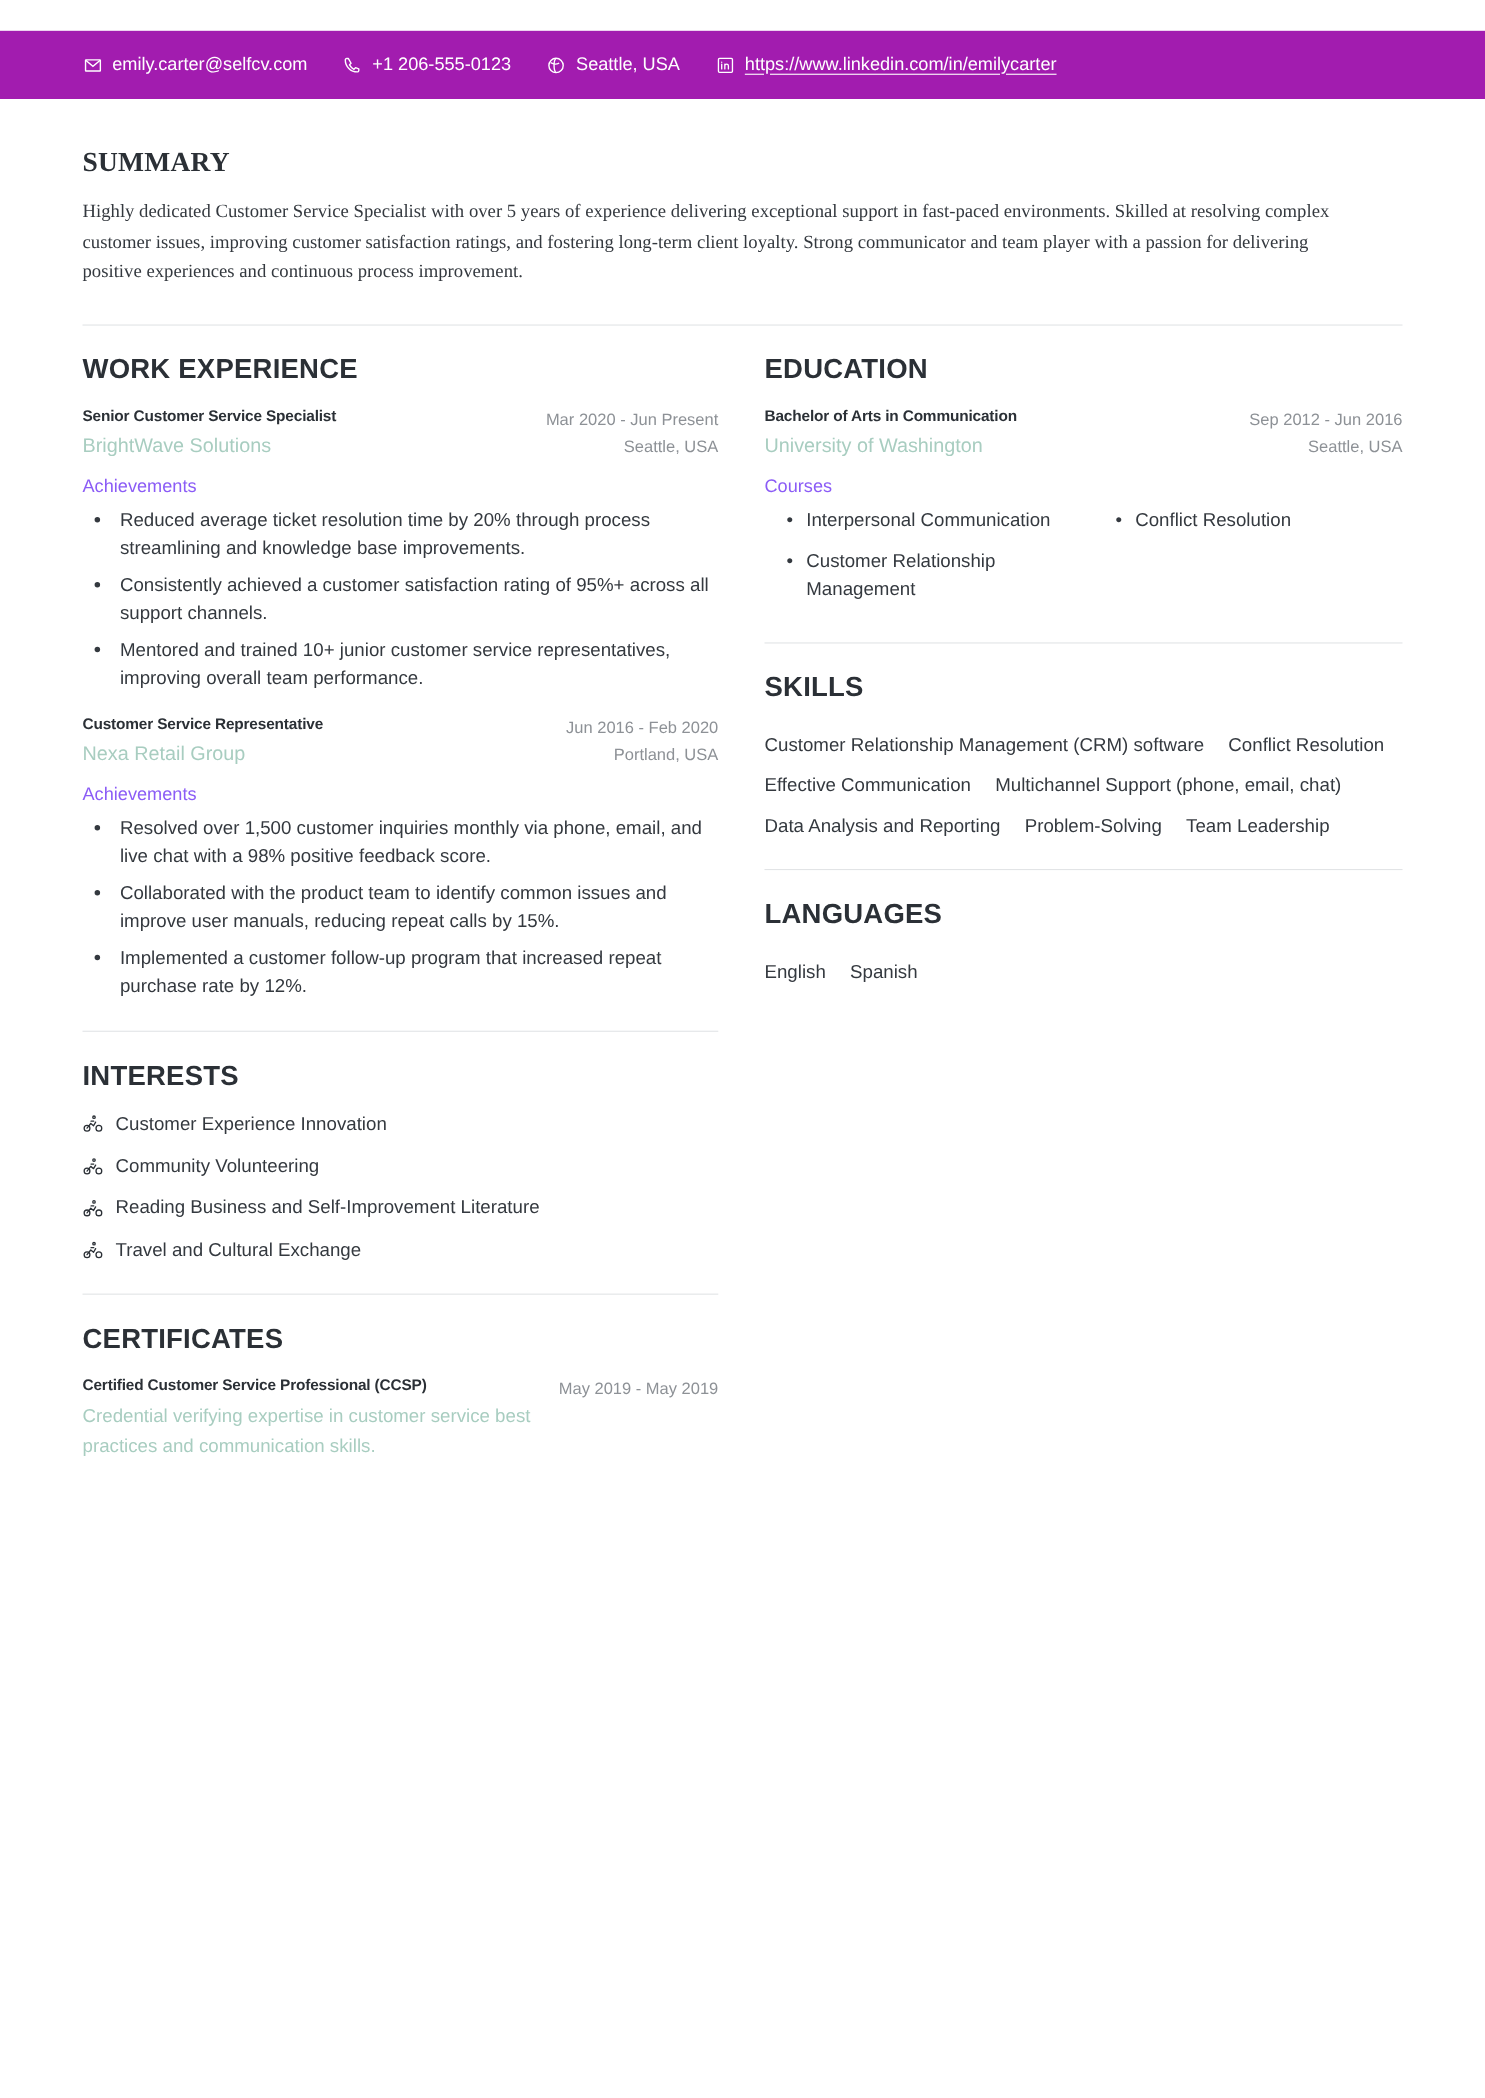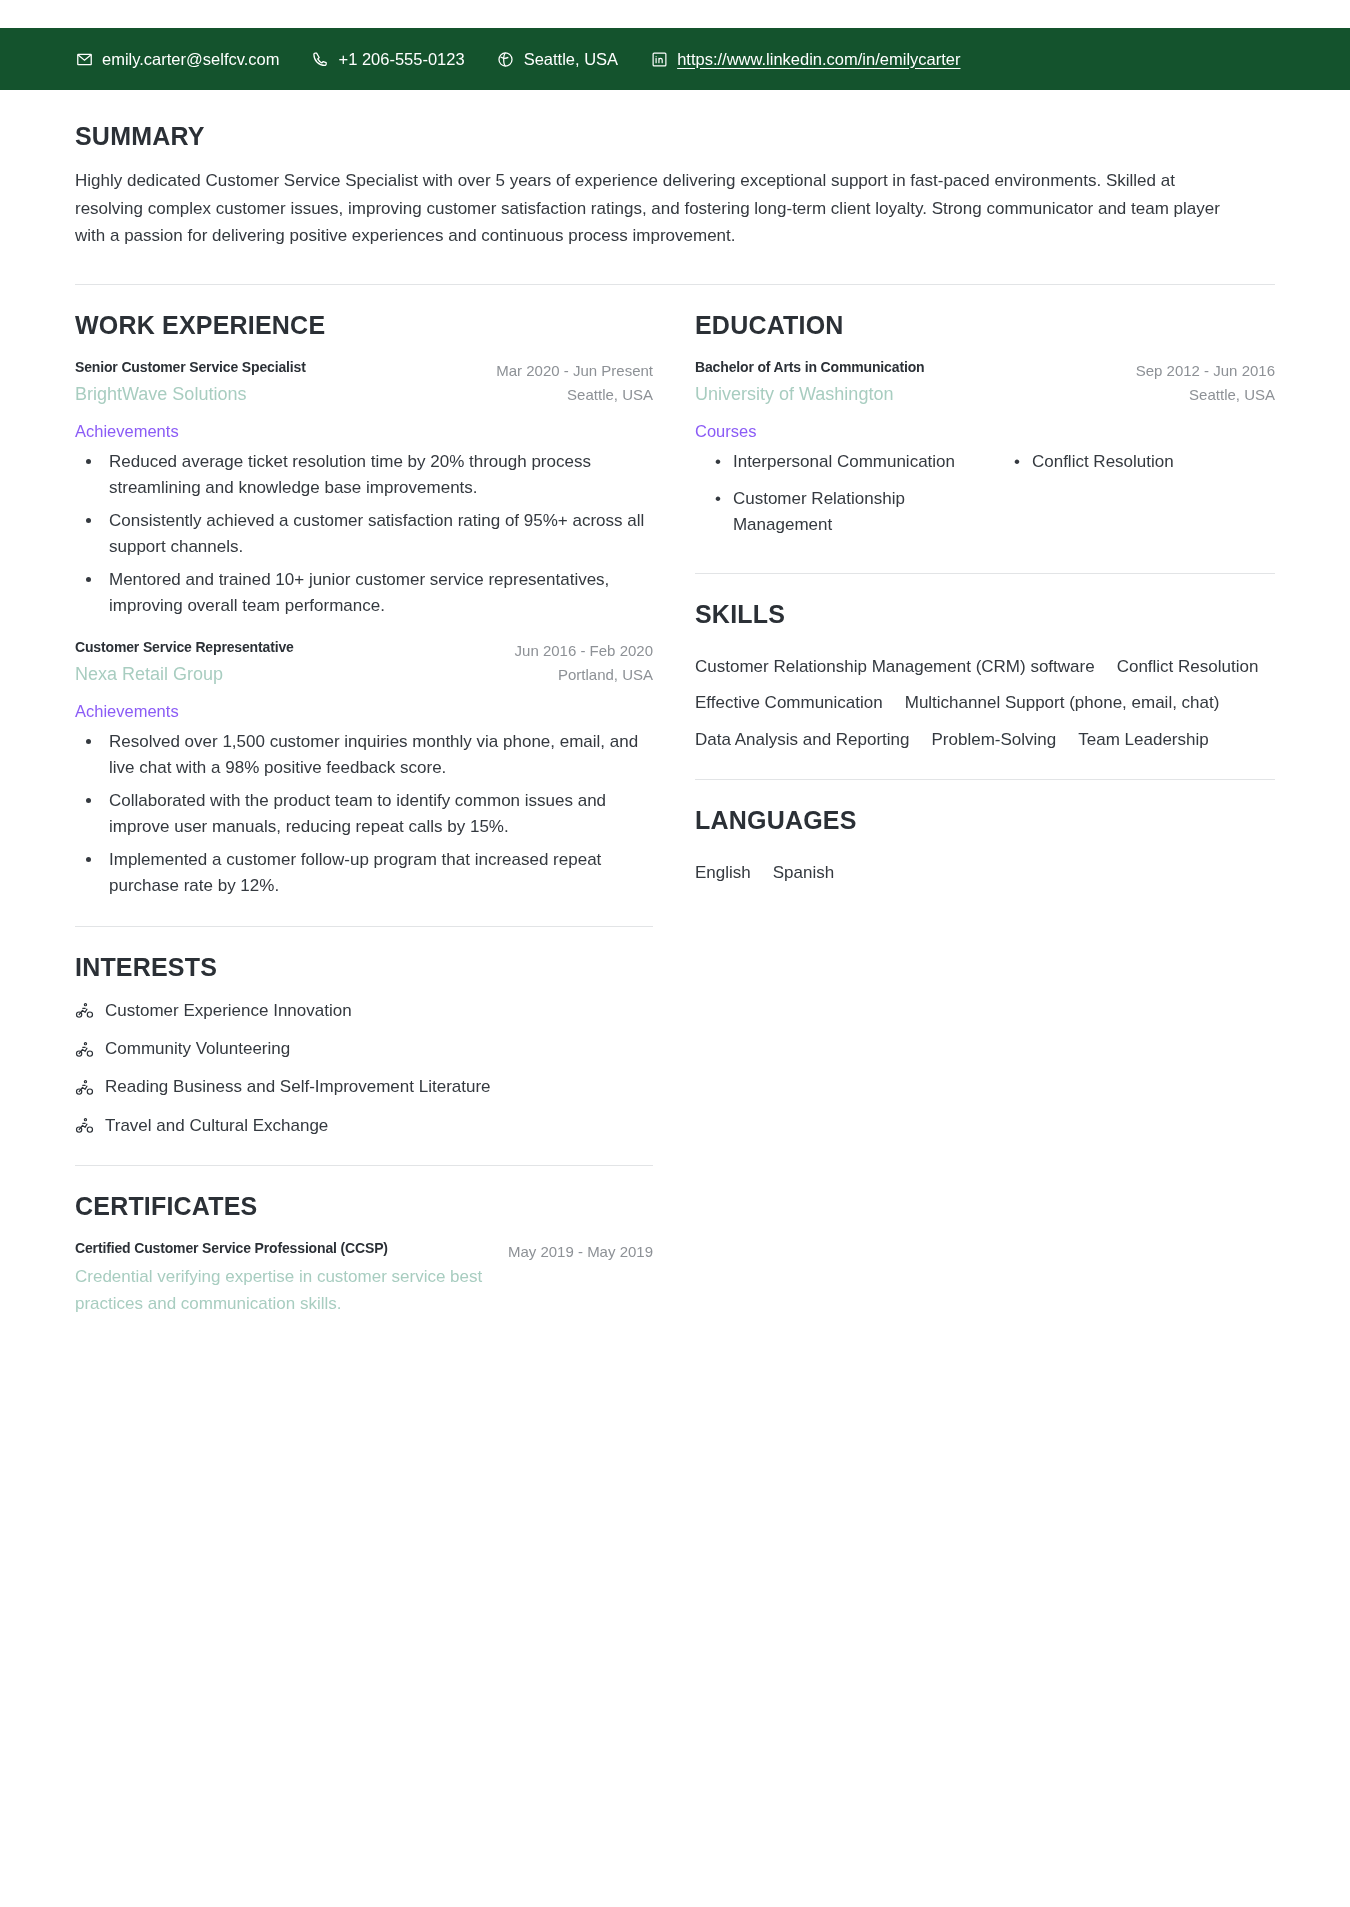--- a/index.html
+++ b/index.html
@@ -33,21 +33,21 @@
     margin-top: 6px;
     font-size: 19px;
     font-weight: 700;
     letter-spacing: -0.1px;
     color: #a8cdc0;
   }
 
   
   .contact-bar {
     margin-top: 28px;
-    background: #14532d;
+    background: #a21caf;
     color: #ffffff;
     height: 62px;
     display: flex;
     align-items: center;
     padding: 0 75px;
     gap: 32px;
   }
   .contact-item {
     display: flex;
     align-items: center;
@@ -71,21 +71,21 @@
   .content { padding: 0 75px; }
 
   .section-title {
     font-size: 25px;
     font-weight: 700;
     letter-spacing: 0.2px;
     color: #2b3036;
     text-transform: uppercase;
   }
 
-  .summary-block { padding-top: 32px; }
+  .summary-block { padding-top: 44px; font-family: Liberation Serif, serif; }
   .summary-text {
     margin-top: 16px;
     font-size: 17px;
     line-height: 1.62;
     color: #34393f;
     max-width: 1150px;
   }
 
   .divider {
     height: 1px;

